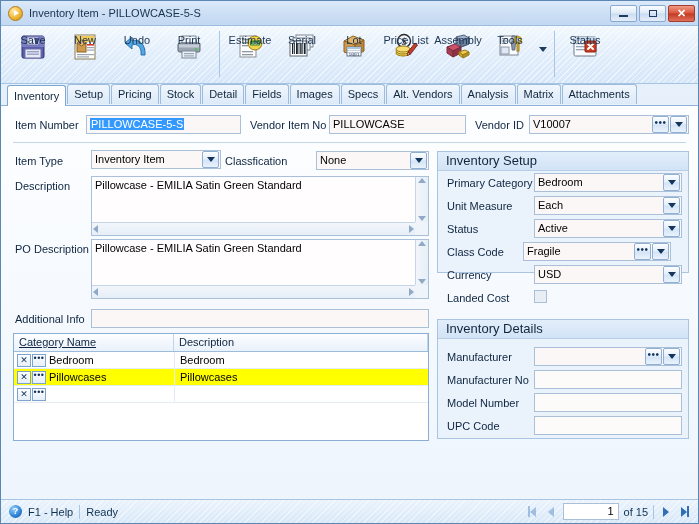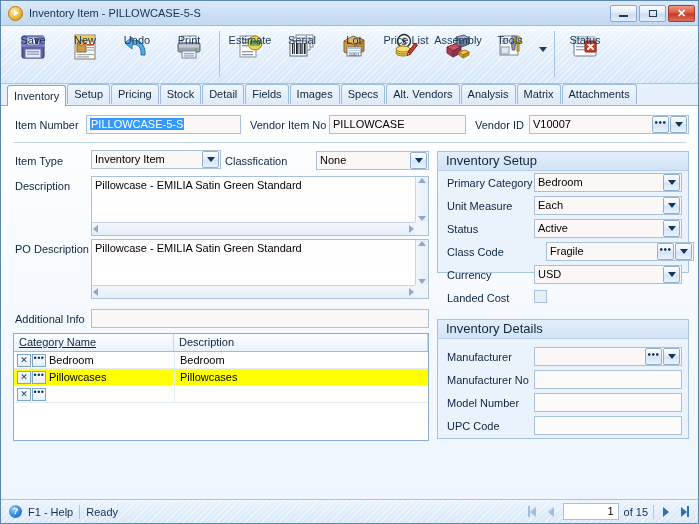--- a/index.html
+++ b/index.html
@@ -637,21 +637,21 @@
           <div class="btn-sq chev"></div>
         </div>
 
         <div class="lbl" style="left:9px; top:52px;">Status</div>
         <div class="combo" style="left:96px; top:48px; width:148px;">
           <div class="val">Active</div>
           <div class="btn-sq chev"></div>
         </div>
 
         <div class="lbl" style="left:9px; top:75px;">Class Code</div>
-        <div class="combo" style="left:108px; top:71px; width:148px;">
+        <div class="combo" style="left:85px; top:71px; width:148px;">
           <div class="val">Fragile</div>
           <div class="btn-sq ell">•••</div>
           <div class="btn-sq chev"></div>
         </div>
 
         <div class="lbl" style="left:9px; top:98px;">Currency</div>
         <div class="combo" style="left:96px; top:94px; width:148px;">
           <div class="val">USD</div>
           <div class="btn-sq chev"></div>
         </div>

